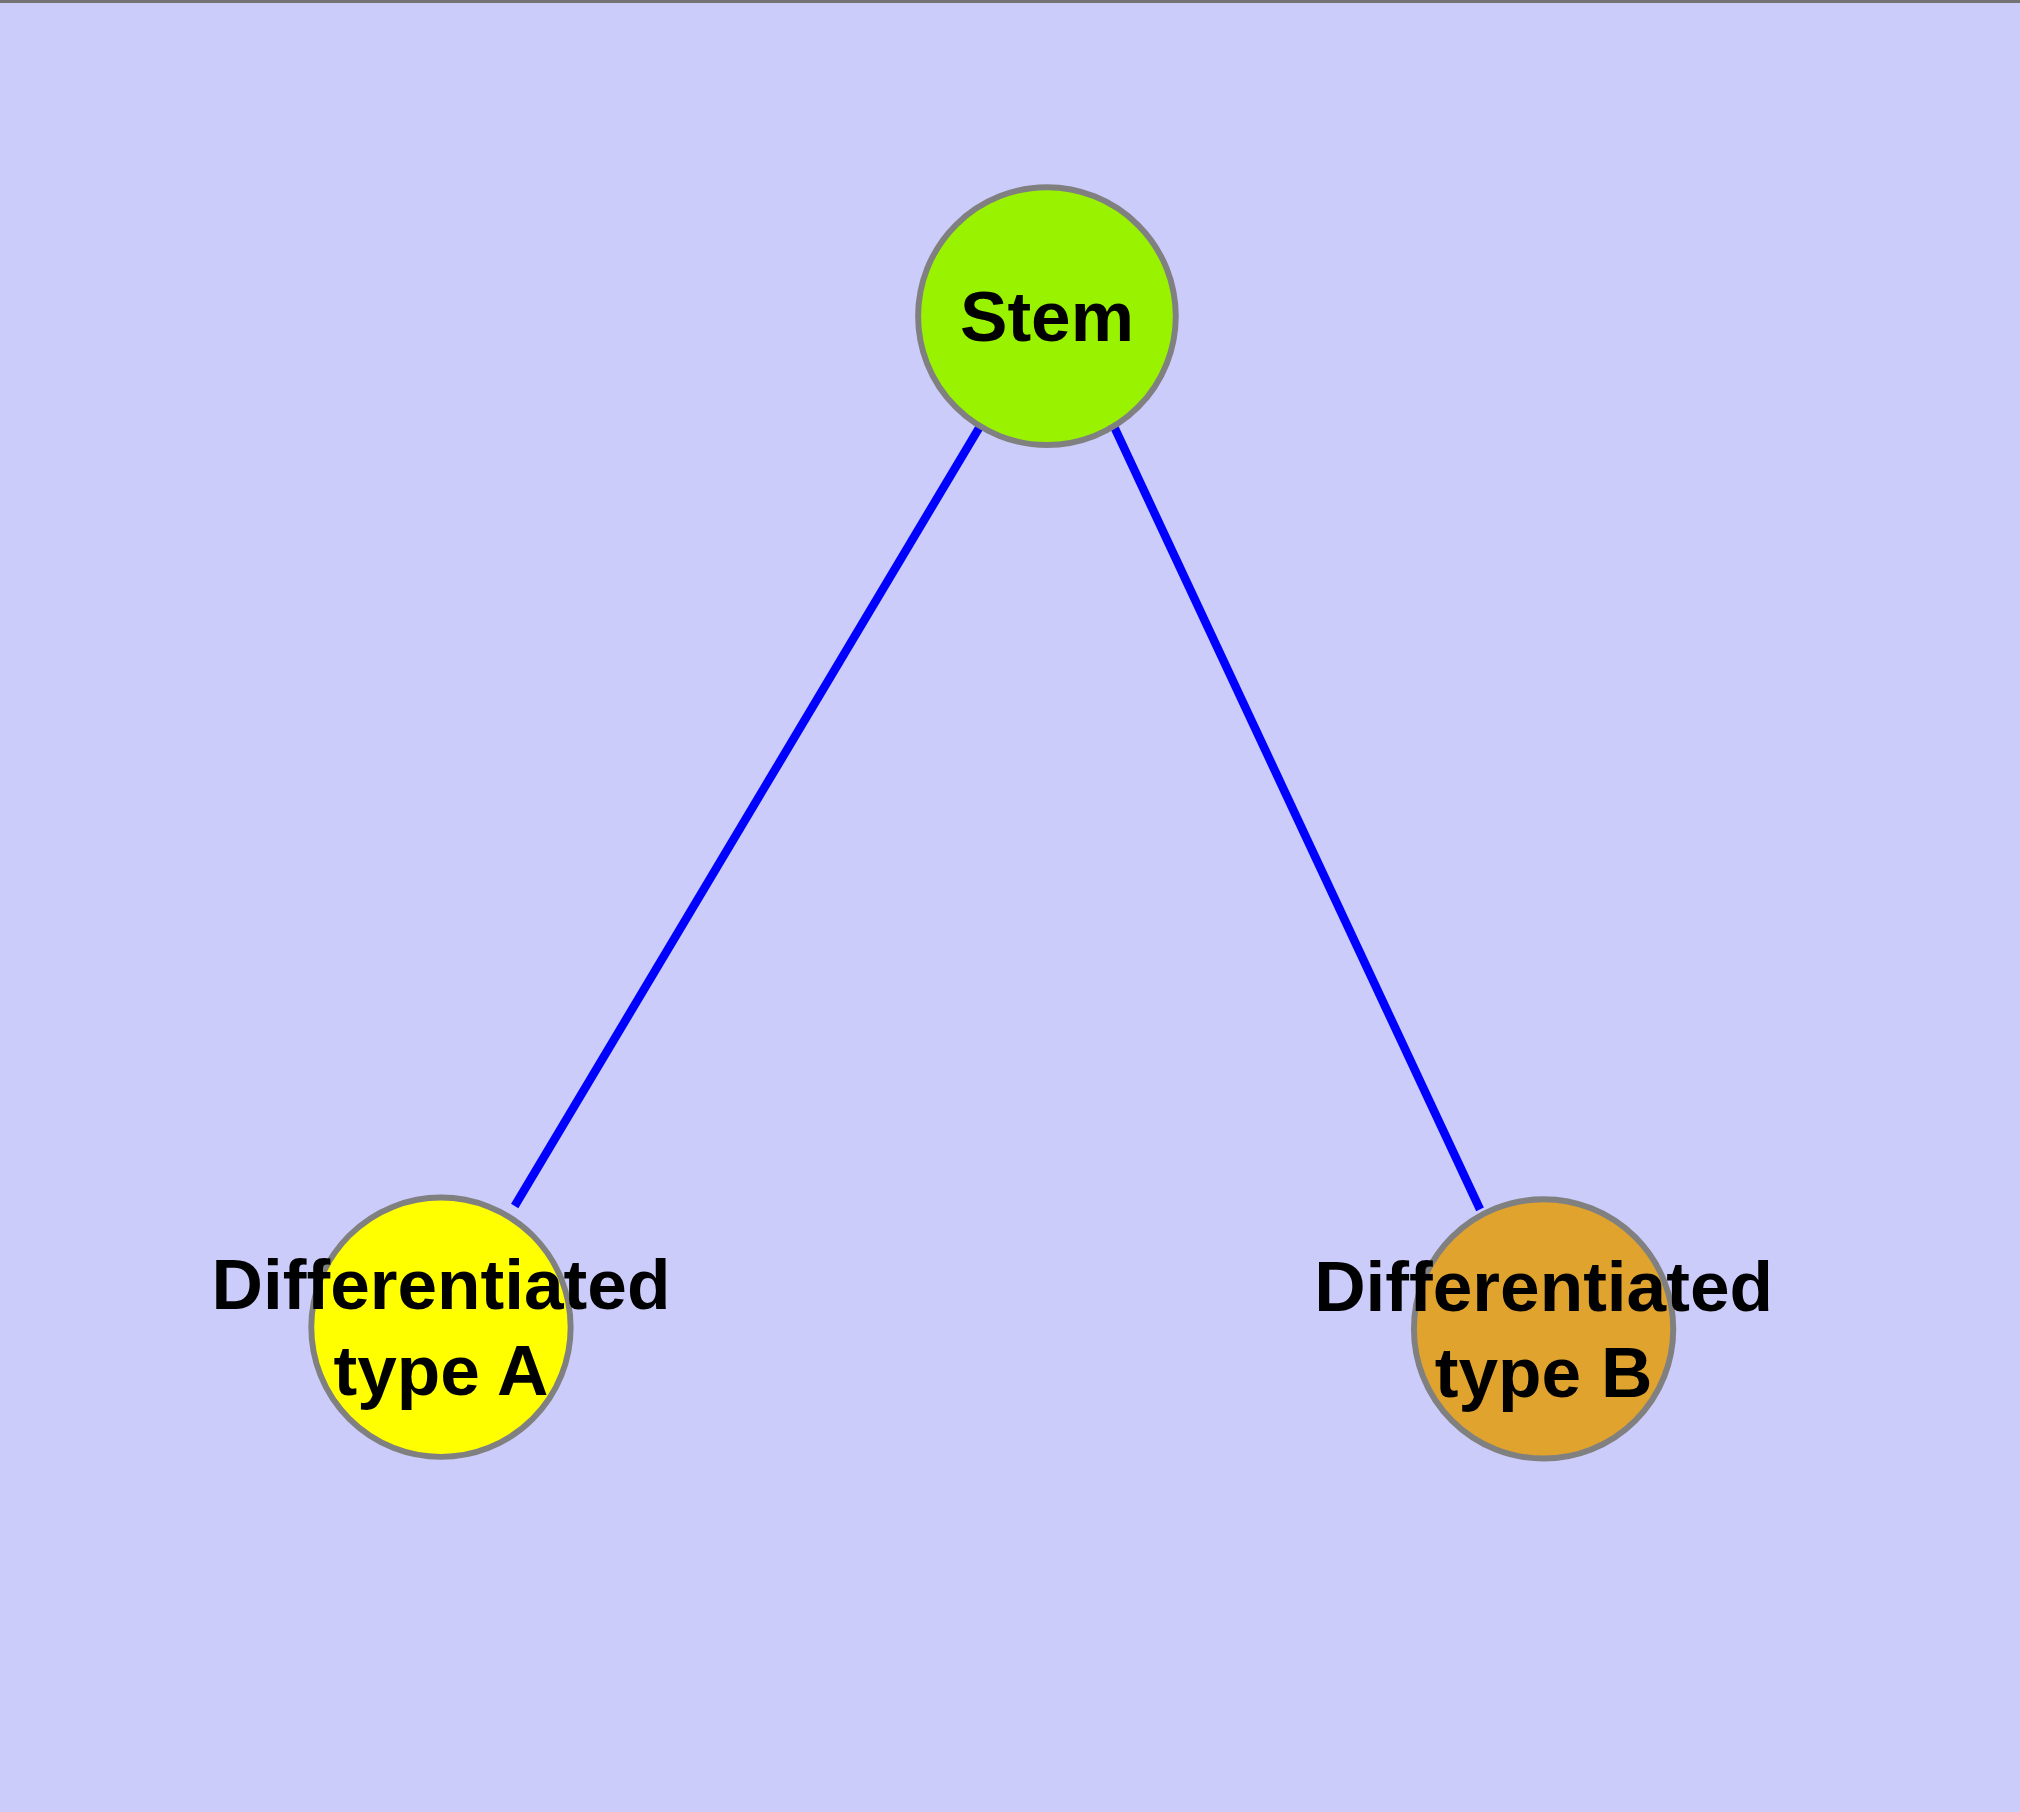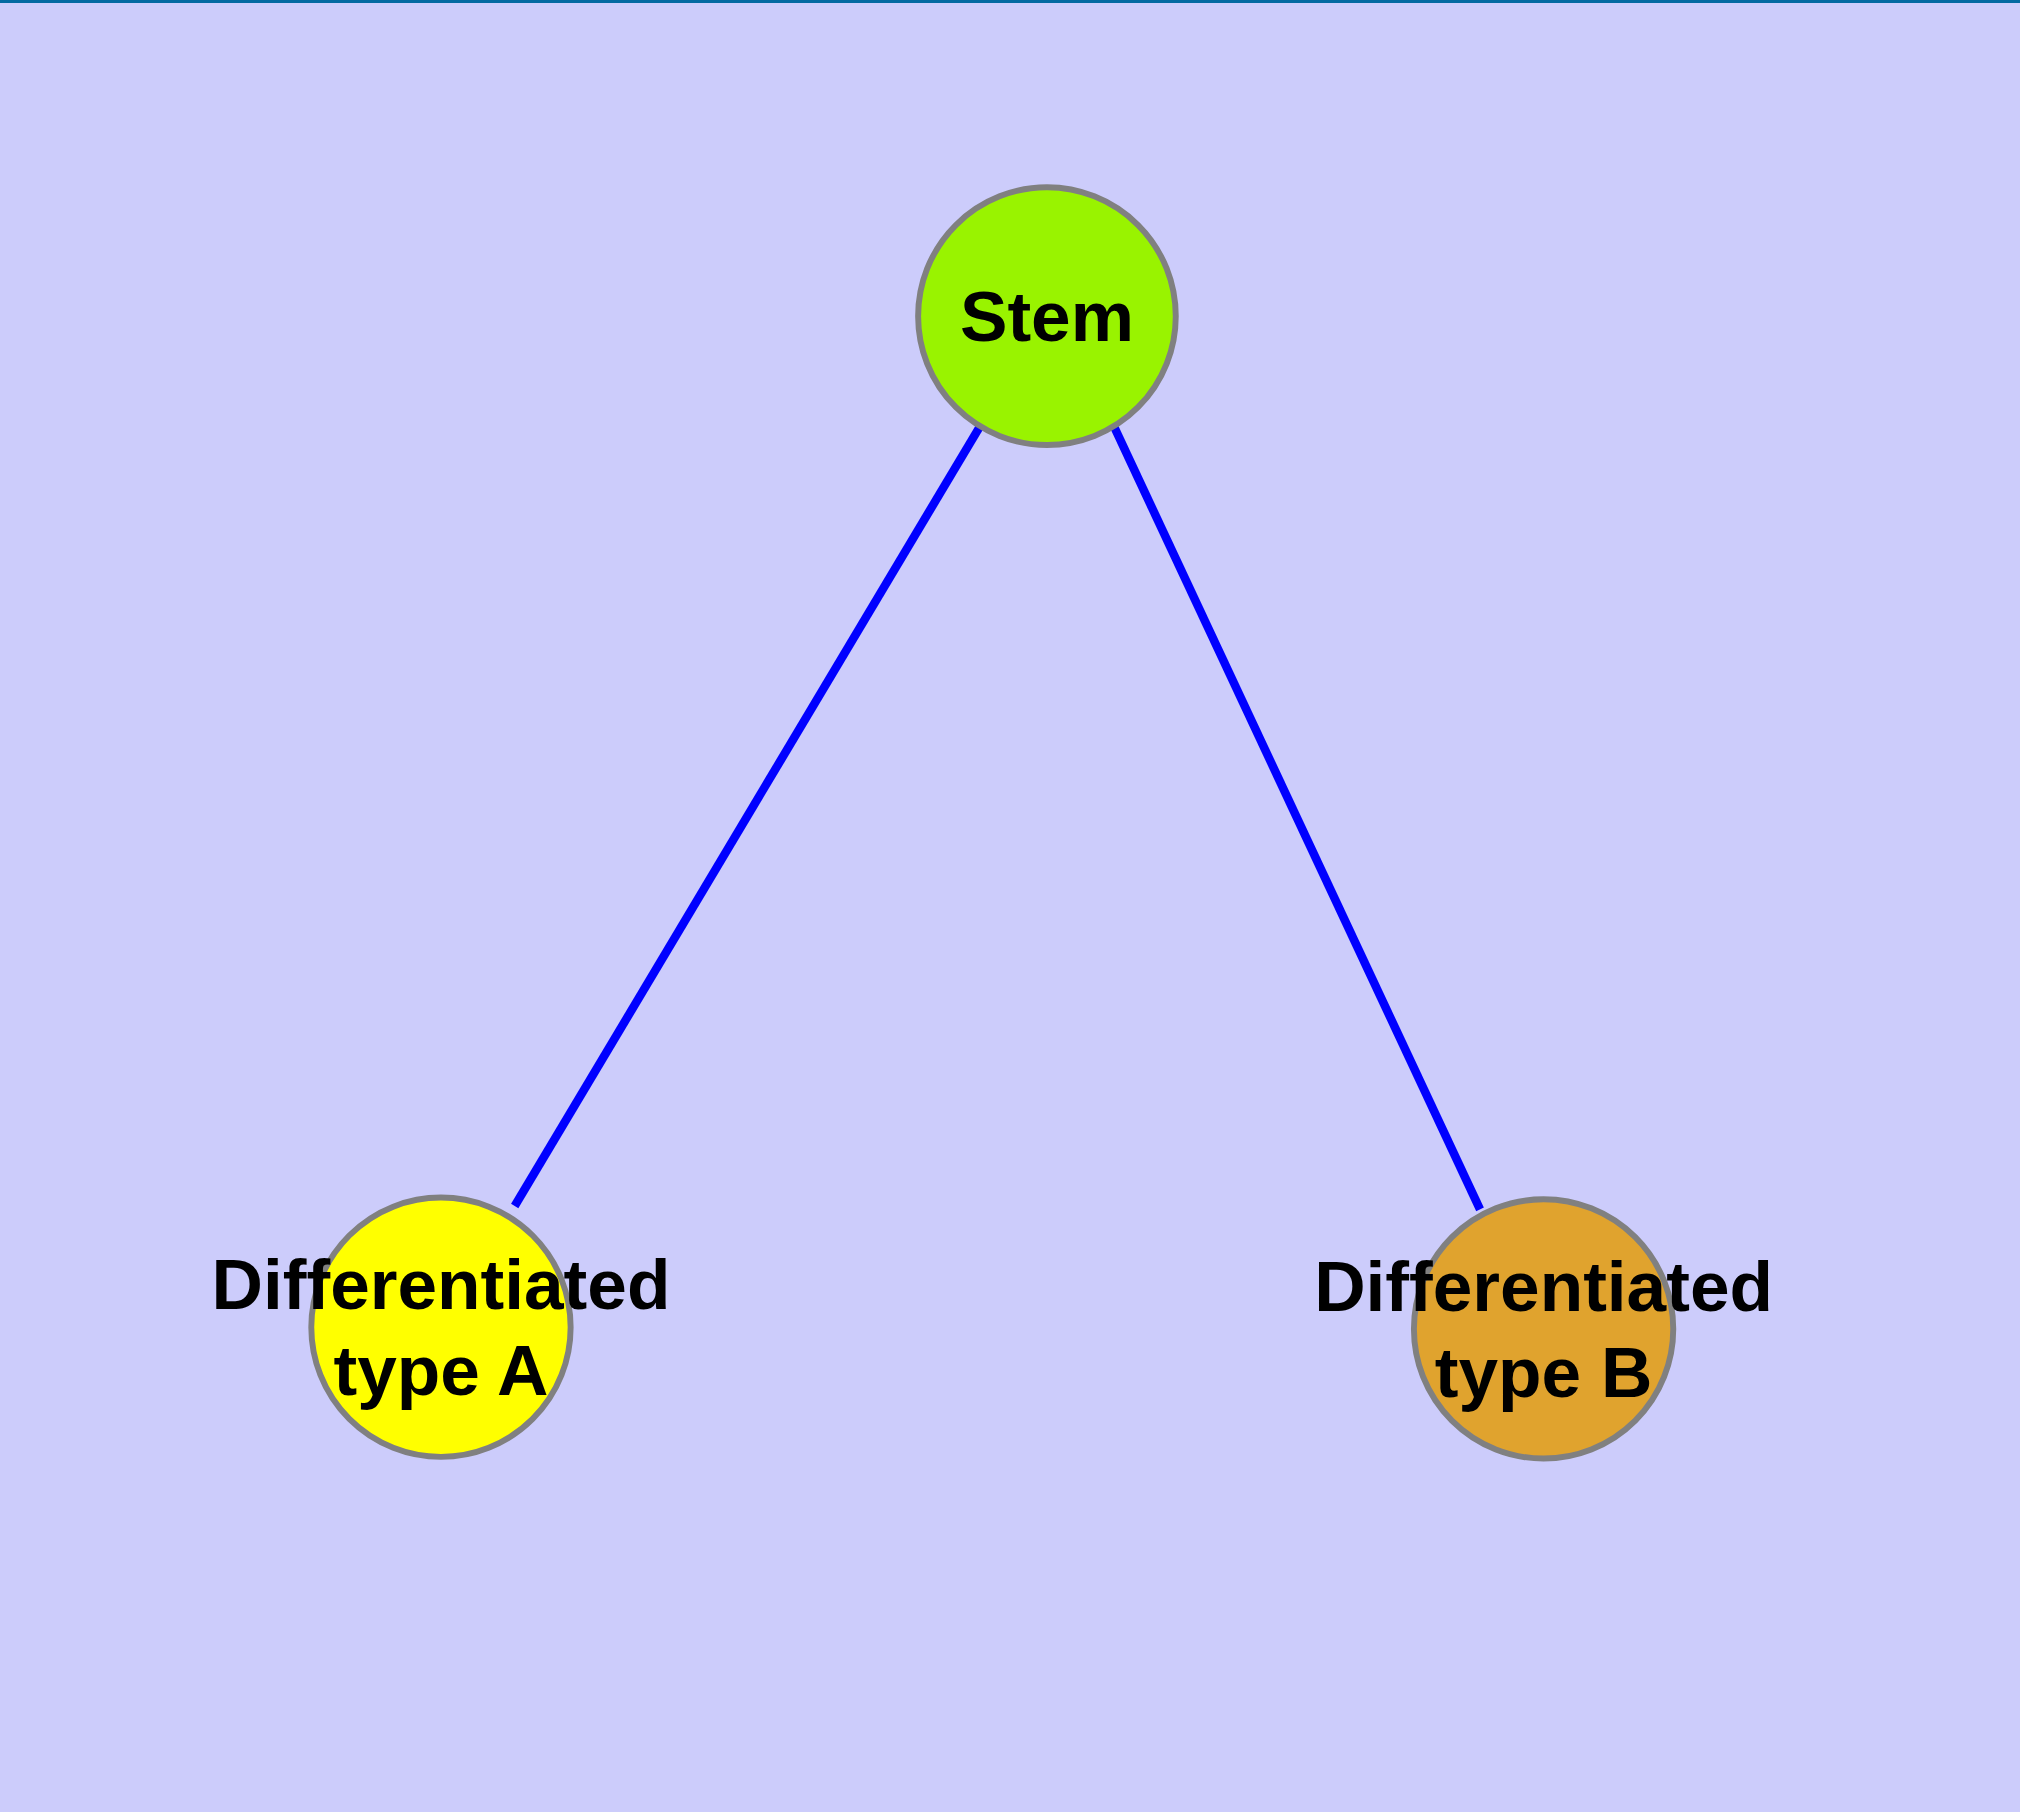--- a/index.html
+++ b/index.html
@@ -6,21 +6,21 @@
   html, body {
     margin: 0;
     padding: 0;
     background: #ffffff;
   }
   #canvas {
     position: relative;
     width: 2021px;
     height: 1812px;
     overflow: hidden;
-    background: #0369a1;
+    background: #737373;
     font-family: "Liberation Sans", sans-serif;
   }
   #plot-background {
     position: absolute;
     left: 0;
     top: 3.4px;
     width: 2021px;
     height: 1809px;
     background: #ccccfb;
   }

